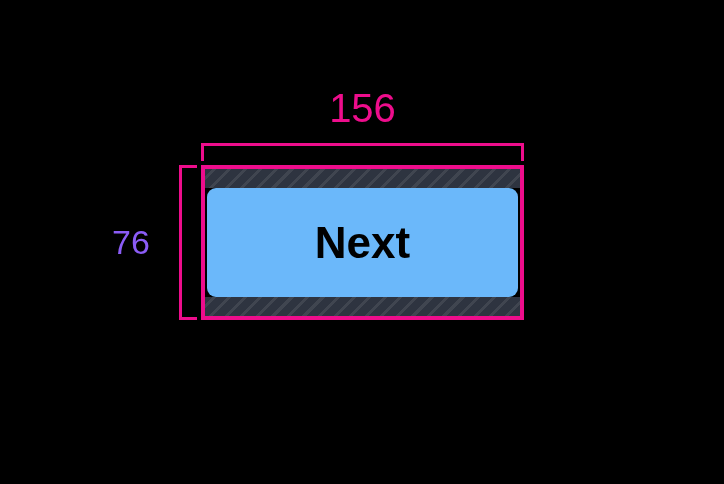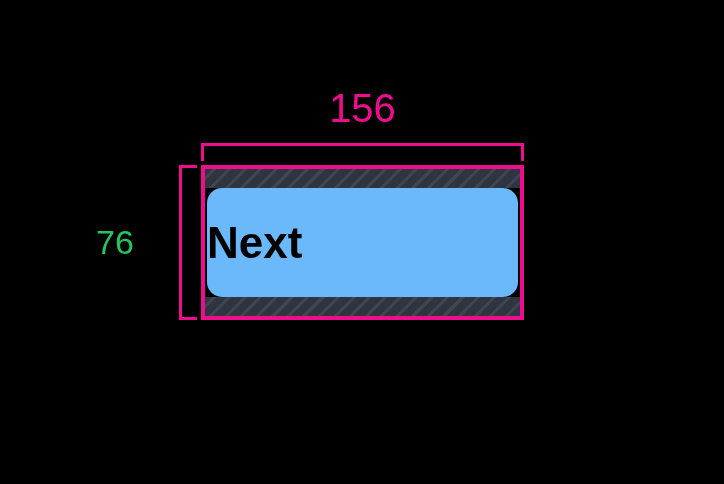--- a/index.html
+++ b/index.html
@@ -72,23 +72,24 @@
   }
 
   
   .button-face {
     position: absolute;
     left: 6px;
     right: 6px;
     top: 23px;
     bottom: 23px;
     background: #6bb8fa;
-    border-radius: 15px;
+    border-radius: 9px;
     display: flex;
     align-items: center;
+    justify-content: center;
     z-index: 3;
   }
   .button-label {
     color: #000000;
     font-family: "Liberation Sans", sans-serif;
     font-size: 44px;
     font-weight: bold;
     letter-spacing: 0px;
     line-height: 1;
     user-select: none;
@@ -135,25 +136,26 @@
     border-top: 3px solid #ee0d8c;
     border-bottom: 3px solid #ee0d8c;
     border-right: none;
     z-index: 5;
   }
   .dim-label-height {
     position: absolute;
     left: 96px;
     top: 225px;
     width: 70px;
+    text-align: center;
     font-family: "Liberation Sans", sans-serif;
     font-size: 34px;
     font-weight: normal;
     line-height: 1;
-    color: #22c55e;
+    color: #8b5cf6;
     user-select: none;
     z-index: 5;
   }
 </style>
 </head>
 <body>
 
 <div id="stage">
 
   <div class="dim-label-width">156</div>

